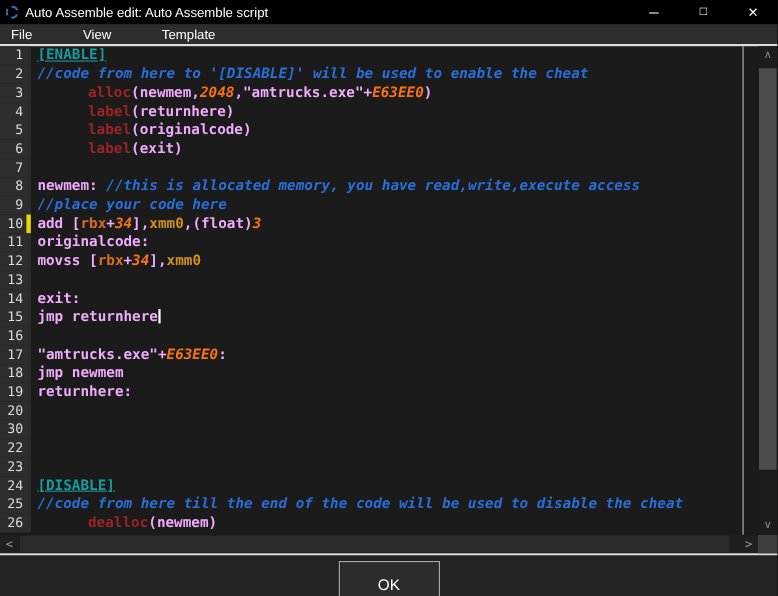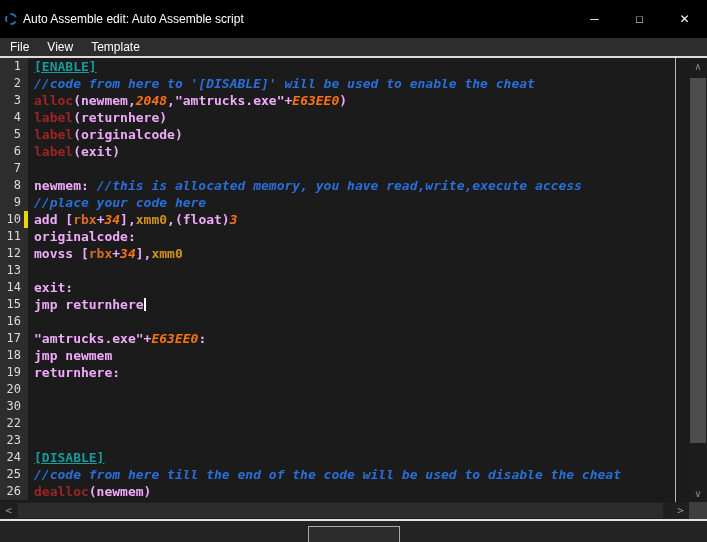--- a/index.html
+++ b/index.html
@@ -1,47 +1,47 @@
 <!DOCTYPE html>
 <html><head>
 <meta charset="utf-8">
 <style>
   html,body{margin:0;padding:0;background:#000;}
   .window{
     position:relative;width:707px;height:542px;background:#1b1b1b;overflow:hidden;
     font-family:"Liberation Sans",sans-serif;
   }
   
-  .titlebar{height:38px;background:#000;display:flex;align-items:center;}
+  .titlebar{height:22px;background:#000;display:flex;align-items:center;}
   .ce-icon{width:12px;height:12px;margin-left:5px;border:2px dashed #2f6fb0;border-radius:50%;
     box-sizing:border-box;flex:none;}
   .title-text{color:#fff;font-size:12px;margin-left:6px;white-space:nowrap;}
   .tb-spacer{flex:1;}
   .tb-btn{width:45px;height:22px;display:flex;align-items:center;justify-content:center;
     color:#fff;font-size:12px;cursor:default;}
   .tb-btn.max{font-size:11px;}
   
-  .menubar{height:18px;background:#2d2d2d;display:flex;align-items:center;padding-left:1px;}
+  .menubar{height:18px;background:#2d2d2d;display:flex;align-items:center;padding-left:1px;gap:28px;}
   .menu-item{color:#fff;font-size:12px;padding:1px 9px;white-space:nowrap;}
   
   .editor{position:relative;height:444px;border-top:2px solid #dcdcdc;box-sizing:content-box;
     background:#1b1b1b;}
   .code-lines{position:absolute;left:0;top:0;width:689px;height:444px;overflow:hidden;}
   .code-row{display:flex;height:17px;line-height:17px;}
   .gutter-cell{flex:none;width:28px;background:#2d2d2d;color:#dcdcdc;text-align:right;
     padding-right:7px;box-sizing:border-box;font-family:"DejaVu Sans Mono","Liberation Mono",monospace;
     font-size:12px;position:relative;}
   .active-marker{position:absolute;right:0;top:0;bottom:0;width:4px;background:#e8d800;}
   .code-cell{flex:1;padding-left:6px;white-space:pre;
     font-family:"DejaVu Sans Mono","Liberation Mono",monospace;font-size:13px;font-weight:bold;
     color:#f0f0f0;}
   .tok-plain{color:#f0abfc;}
   .tok-section{color:#189b9b;text-decoration:underline;}
   .tok-comment{color:#2a6fd9;font-style:italic;}
-  .tok-kw{color:#9e2424;}
+  .tok-kw{color:#9e2424;margin-left:46px;}
   .tok-num{color:#f97316;font-style:italic;}
   .tok-reg{color:#dd6b21;}
   .tok-reg2{color:#d2911e;}
   .caret{display:inline-block;width:2px;height:13px;background:#fff;vertical-align:-2px;}
   .margin-line{position:absolute;left:675px;top:0;bottom:0;width:1px;background:#b9b9b9;}
   
   .vscroll{position:absolute;right:0;top:0;bottom:0;width:18px;background:#1c1c1c;}
   .vscroll .arrow{position:absolute;left:0;width:18px;height:17px;display:flex;align-items:center;
     justify-content:center;color:#8a8a8a;font-size:10px;font-family:"DejaVu Sans",sans-serif;}
   .vscroll .arrow.up{top:0;}

